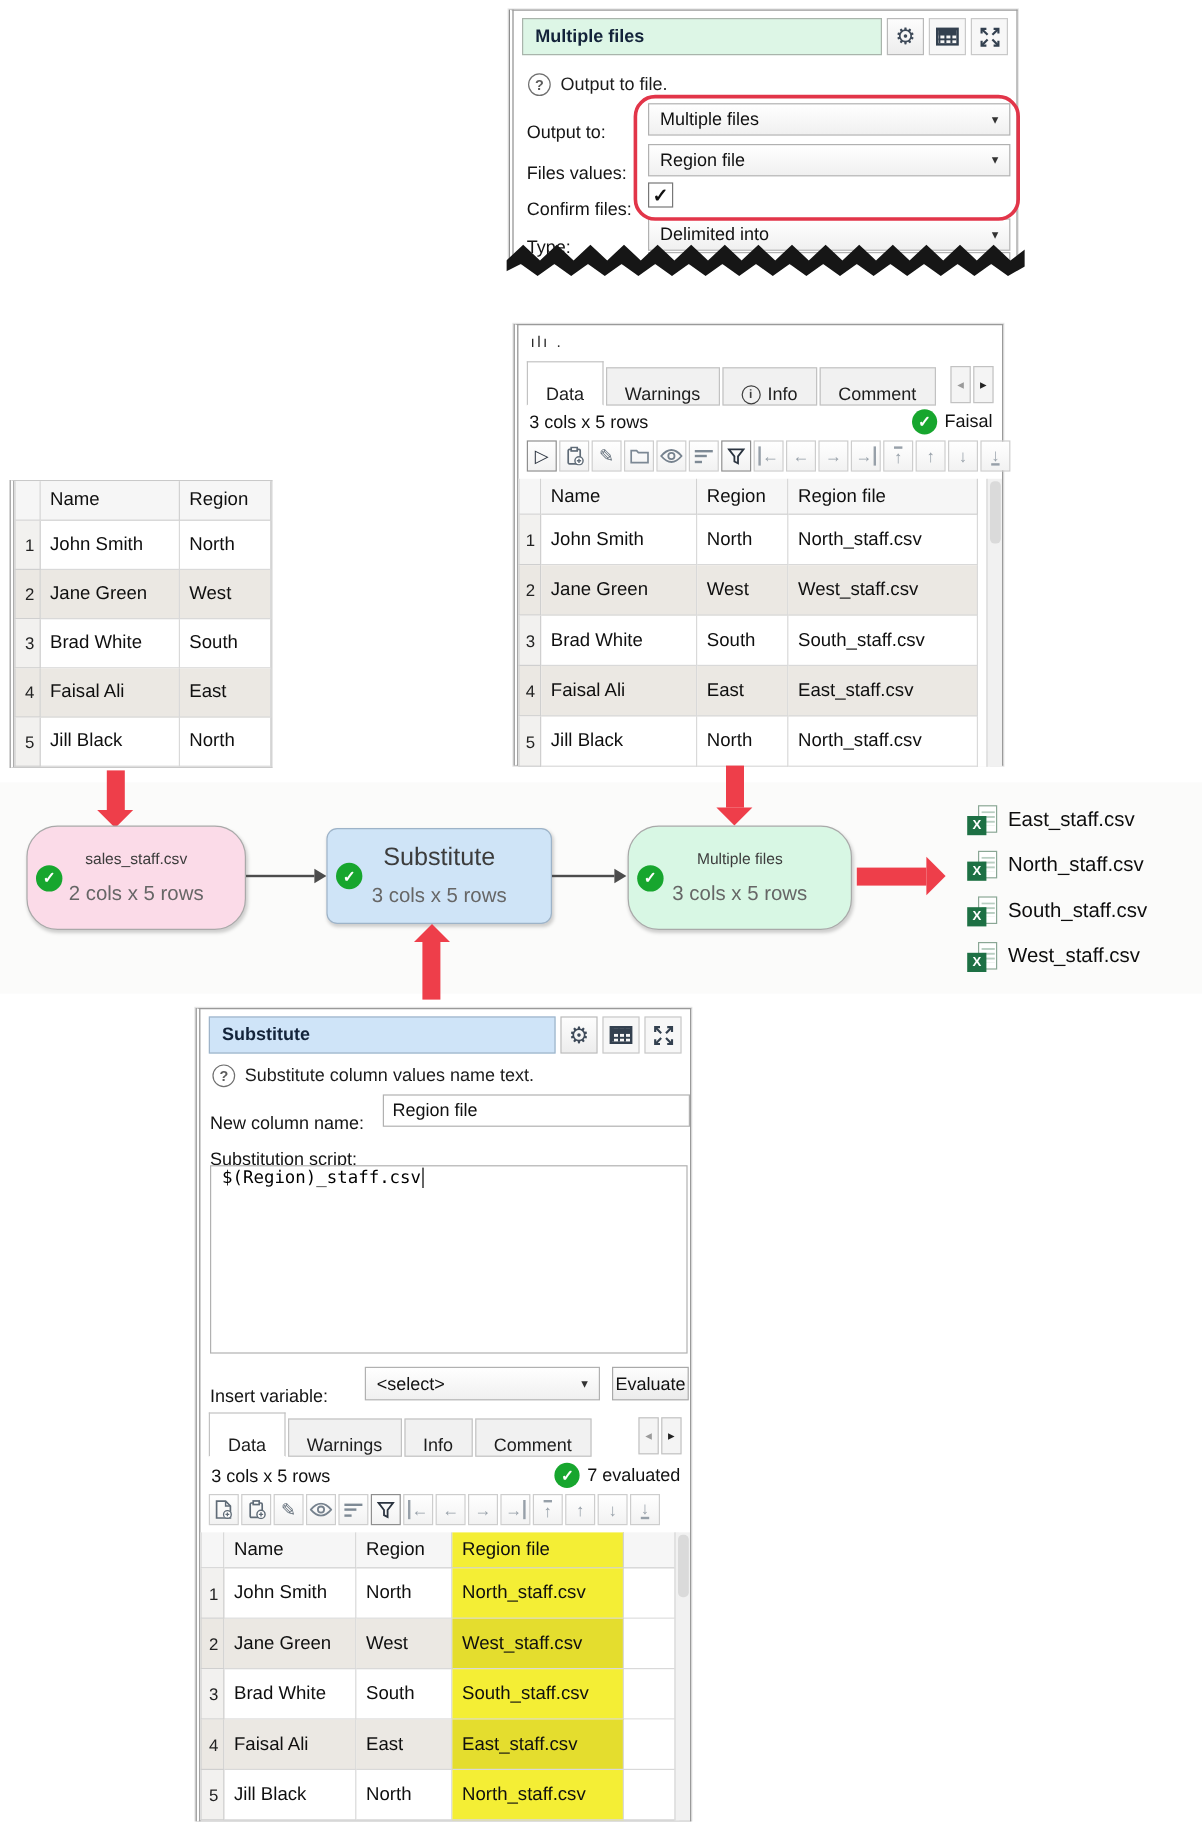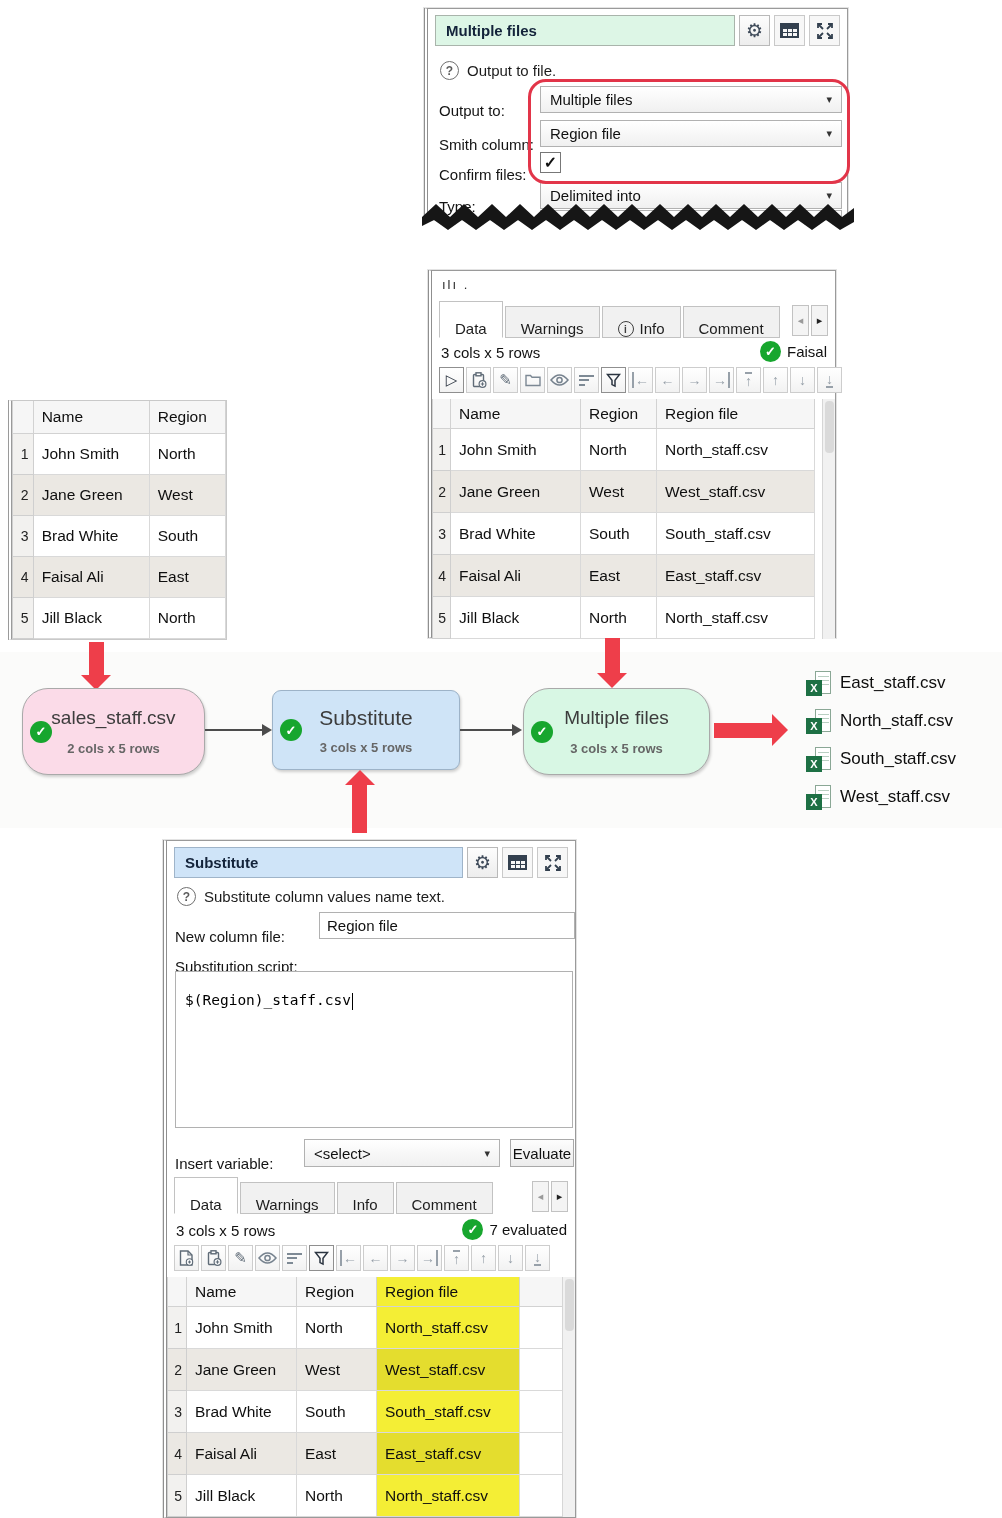--- a/index.html
+++ b/index.html
@@ -53,22 +53,22 @@
   .gnum { background:#f2f1ef; border:1px solid #cfcfcf; border-top:none; justify-content:flex-end; padding:0 4px; font-size:14px; color:#222; }
   .alt .gcell { background:#ebe8e3; }
   .ycell { background:#f4ee35 !important; }
   .alt .ycell { background:#e4dd2e !important; }
   .scrolltrack { position:absolute; width:13px; background:#f1f1f1; border-left:1px solid #d6d6d6; }
   .scrollthumb { position:absolute; left:2px; width:9px; height:52px; background:#dadada; border-radius:4px; }
 
   
   .flowbg { position:absolute; left:0; top:652px; width:1002px; height:176px; background:#fbfbfa; }
   .node { position:absolute; border:1.5px solid #a9a9a9; box-shadow:1px 2px 3px rgba(0,0,0,.18); display:flex; flex-direction:column; align-items:center; justify-content:center; gap:12px; }
-  .node .ntitle { font-size:19px; color:#3c3c3c; }
-  .node .nsub { font-size:13px; color:#666;font-weight:bold; }
+  .node .ntitle { font-size:13px; color:#3c3c3c; }
+  .node .nsub { font-size:17px; color:#666; }
   .nbadge { position:absolute; left:7px; top:50%; margin-top:-11px; }
   .conn { position:absolute; height:2px; background:#4c4c4c; }
   .connhead { position:absolute; width:0; height:0; border-top:6px solid transparent; border-bottom:6px solid transparent; border-left:10px solid #4c4c4c; }
   .rbody { position:absolute; background:#ee3e4a; }
   .rhead { position:absolute; width:0; height:0; }
   .filelist { position:absolute; left:806px; top:664px; }
   .fitem { display:flex; align-items:center; gap:9px; height:38px; font-size:17px; color:#0d0d0d; }
   .xicon { position:relative; width:25px; height:25px; flex:0 0 auto; }
   .xicon .page { position:absolute; right:0; top:0; width:16px; height:23px; background:#fff; border:1px solid #8aa795; }
   .xicon .pl { position:absolute; right:2px; top:5px; width:11px; height:12px;
@@ -121,21 +121,21 @@
           </span>
         <span>Output to file.</span>
       </div>
 
       <div class="flabel" style="left:11px; top:82px;">Output to:</div>
       <div class="dd" style="left:112px; top:77px; width:302px;">
         <span>Multiple files</span>
         <span class="arr">▾</span>
       </div>
 
-      <div class="flabel" style="left:11px; top:116px;">Smith column:</div>
+      <div class="flabel" style="left:11px; top:116px;">Files values:</div>
       <div class="dd" style="left:112px; top:111px; width:302px;">
         <span>Region file</span>
         <span class="arr">▾</span>
       </div>
 
       <div class="flabel" style="left:11px; top:146px;">Confirm files:</div>
       <div class="checkbox" style="left:112px; top:143px;">
           <span>✓</span>
         </div>
 
@@ -438,27 +438,27 @@
       </div>
     </div>
 
     <div class="helprow" style="left:10px; top:46px;">
       <span class="qicon">
           <span>?</span>
         </span>
       <span>Substitute column values name text.</span>
     </div>
 
-    <div class="flabel" style="left:8px; top:76px;">New column file:</div>
+    <div class="flabel" style="left:8px; top:76px;">New column name:</div>
     <div class="inputbox" style="left:152px; top:71px; width:256px;">
         <span>Region file</span>
       </div>
 
     <div class="flabel" style="left:8px; top:106px;">Substitution script:</div>
-    <div style="position:absolute; left:8px; top:130px; width:398px; height:157px; border:1px solid #b1b1b1; background:#fff; padding:20px 9px; font-size:14.5px;" class="mono">
+    <div style="position:absolute; left:8px; top:130px; width:398px; height:157px; border:1px solid #b1b1b1; background:#fff; padding:1px 9px; font-size:14.5px;" class="mono">
       <span>$(Region)_staff.csv</span><span class="caret"></span>
     </div>
 
     <div class="flabel" style="left:8px; top:303px;">Insert variable:</div>
     <div class="dd" style="left:137px; top:298px; width:196px; height:28px;">
       <span>&lt;select&gt;</span>
       <span class="arr">▾</span>
     </div>
     <div style="position:absolute; left:343px; top:298px; width:64px; height:28px; border:1px solid #a9a9a9; background:linear-gradient(#fdfdfd,#ececec); display:flex; align-items:center; justify-content:center; font-size:15px; color:#111;">
         <span>Evaluate</span>

